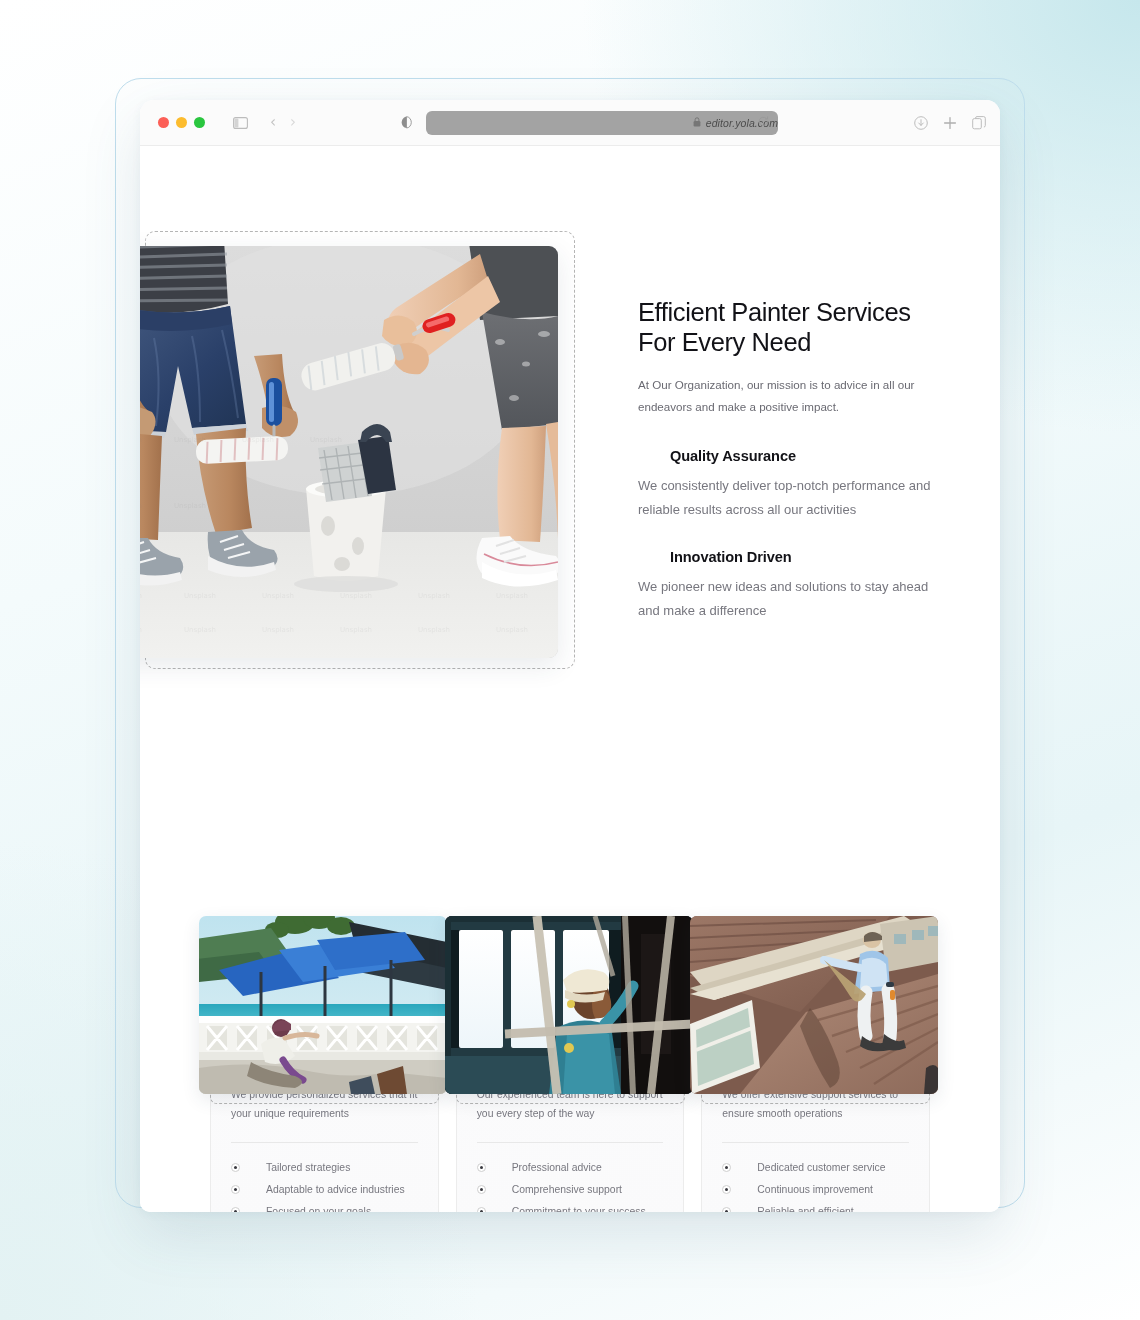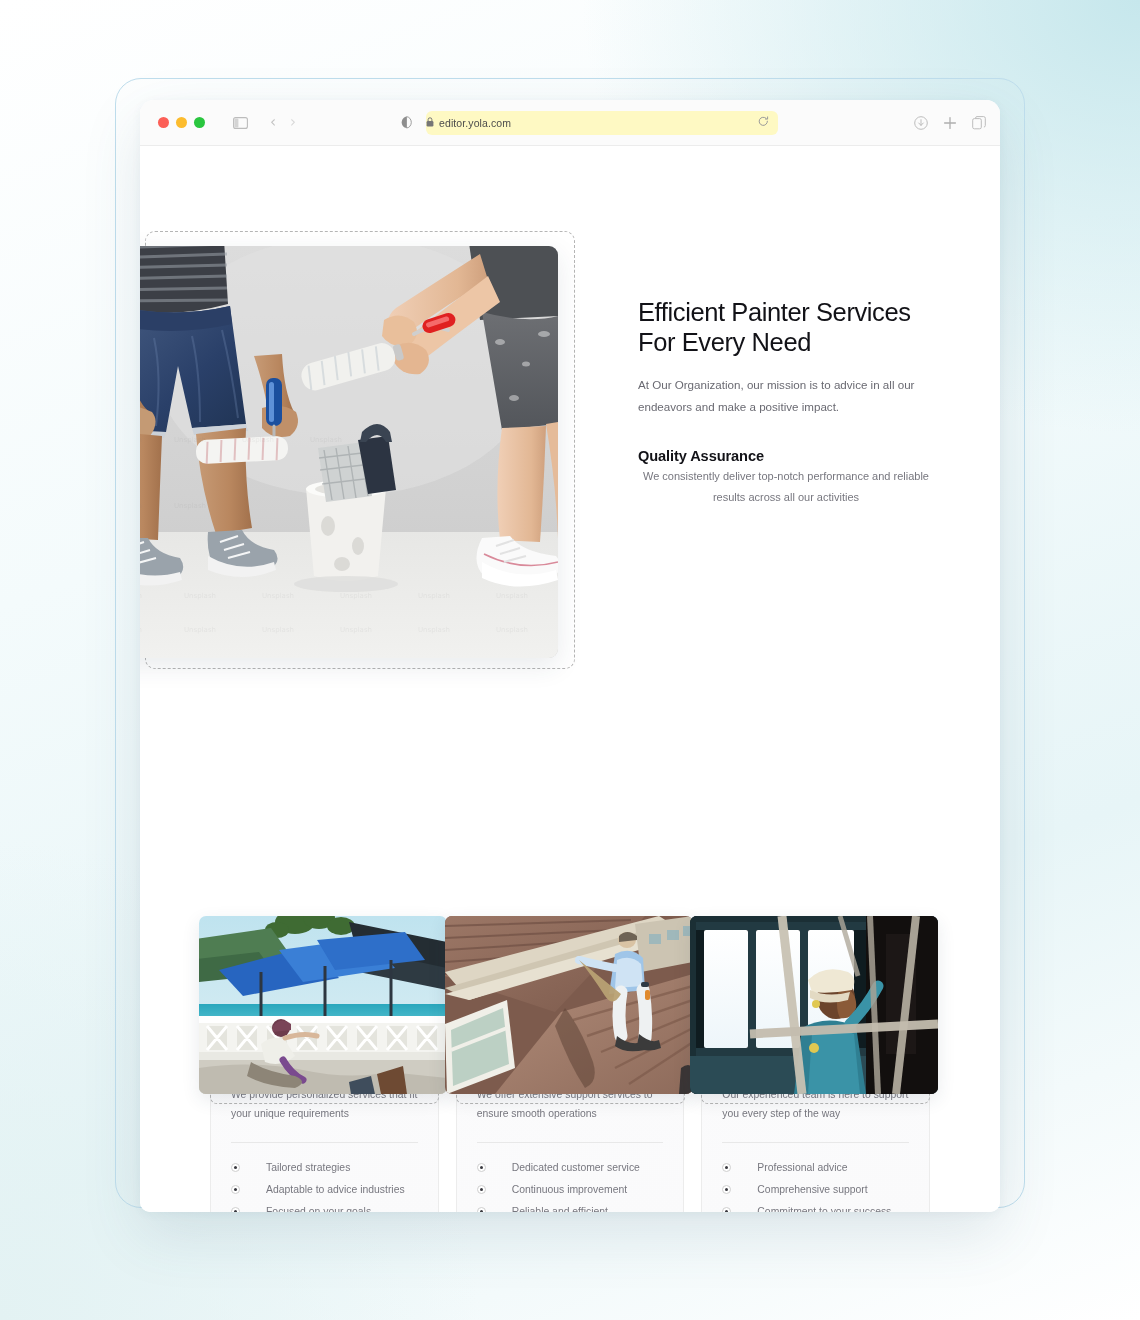--- a/index.html
+++ b/index.html
@@ -72,26 +72,27 @@
   .nav-chevrons { display: flex; gap: 14px; margin-left: 22px; color: #c2c2c2; }
   .chev { font-size: 15px; line-height: 1; font-family: "DejaVu Sans", sans-serif; }
   .chev.fwd { color: #d8d8d8; }
 
   .reader-icon { margin-left: 105px; }
 
   .url-wrap {
     margin-left: 14px;
     width: 352px;
     height: 24px;
-    background: #fef9c3;
+    background: #a3a3a3;
     border-radius: 6px;
     display: flex;
     align-items: center;
-    justify-content: flex-start;
+    justify-content: flex-end;
     position: relative;
+    font-style: italic;
   }
   .url-inner { display: flex; align-items: center; gap: 5px; }
   .lock { color: #777; font-size: 9px; line-height: 1; }
   .url-text { font-size: 10.5px; color: #4c4c4c; letter-spacing: .1px; }
   .reload {
     position: absolute; right: 9px; top: 50%; transform: translateY(-50%);
     color: #9a9a9a; font-size: 12px; line-height: 1;
   }
 
   .chrome-right { margin-left: auto; display: flex; align-items: center; gap: 15px; color: #b8b8b8; }
@@ -143,27 +144,27 @@
     line-height: 1.92;
     color: #6a6a72;
   }
   .feat { margin-top: 30px; }
   .feat + .feat { margin-top: 27px; }
   .feat-title {
     font-size: 14.6px;
     font-weight: 700;
     color: #121217;
     letter-spacing: -0.1px;
+    margin-left: 32px;
   }
   .feat-body {
-    margin-top: 2px;
-    font-size: 11px;
+    margin-top: 10px;
+    font-size: 13px;
     line-height: 1.85;
     color: #77777f;
-    text-align: center;
   }
 
   
   .cards {
     position: absolute;
     left: 70px;
     top: 780px;
     width: 720px;
     display: flex;
     gap: 17px;
@@ -483,20 +484,24 @@
 
     <div class="hero-text">
       <h1 class="hero-title">Efficient Painter Services For Every Need</h1>
       <p class="hero-sub">At Our Organization, our mission is to advice in all our endeavors and make a positive impact.</p>
 
       <div class="feat">
         <h3 class="feat-title">Quality Assurance</h3>
         <p class="feat-body">We consistently deliver top-notch performance and reliable results across all our activities</p>
       </div>
 
+      <div class="feat">
+        <h3 class="feat-title">Innovation Driven</h3>
+        <p class="feat-body">We pioneer new ideas and solutions to stay ahead and make a difference</p>
+      </div>
     </div>
 
     <div class="cards">
 
       <div class="card">
         <div class="card-dashed"></div>
         <div class="card-img">
           <svg viewBox="0 0 248 178" preserveAspectRatio="xMidYMid slice" aria-hidden="true">
             <defs>
               <linearGradient id="sky1" x1="0" y1="0" x2="0" y2="1">
@@ -587,20 +592,95 @@
           </li>
         </ul>
 
       </div>
 
       <div class="card">
         <div class="card-dashed"></div>
         <div class="card-img">
           <svg viewBox="0 0 248 178" preserveAspectRatio="xMidYMid slice" aria-hidden="true">
             <defs>
+              <linearGradient id="glow2" x1="0" y1="0" x2="0" y2="1">
+                <stop offset="0%" stop-color="#ffffff"></stop>
+                  <stop offset="100%" stop-color="#eef6fa"></stop>
+              </linearGradient>
+            </defs>
+            <rect width="248" height="178" fill="#132226"></rect>
+            <rect x="0" y="0" width="248" height="178" fill="#17282d"></rect>
+
+            <rect x="0" y="0" width="200" height="178" fill="#1b2f35"></rect>
+
+            <rect x="6" y="6" width="170" height="134" fill="#0f1c20"></rect>
+            <rect x="14" y="14" width="44" height="118" rx="2" fill="url(#glow2)"></rect>
+            <rect x="66" y="14" width="44" height="118" rx="2" fill="url(#glow2)"></rect>
+            <rect x="118" y="14" width="46" height="118" rx="2" fill="url(#glow2)"></rect>
+            <g fill="#223a42">
+              <rect x="6" y="6" width="170" height="8"></rect>
+              <rect x="6" y="132" width="170" height="10"></rect>
+              <rect x="58" y="6" width="8" height="136"></rect>
+              <rect x="110" y="6" width="8" height="136"></rect>
+            </g>
+
+            <rect x="0" y="140" width="200" height="38" fill="#2b4b55"></rect>
+
+            <rect x="176" y="0" width="72" height="178" fill="#120f0e"></rect>
+            <rect x="196" y="18" width="30" height="120" fill="#1c1716"></rect>
+
+            <g>
+
+              <path d="M112 112 Q136 98 166 110 L176 178 L104 178 Z" fill="#2f7f92"></path>
+              <path d="M122 118 Q144 108 164 118 L170 178 L118 178 Z" fill="#3a93a7"></path>
+
+              <ellipse cx="146" cy="82" rx="19" ry="21" fill="#6b442c"></ellipse>
+
+              <path d="M152 70 Q168 76 166 92 Q162 104 150 102 Q144 90 150 70 Z" fill="#8a5a38"></path>
+
+              <path d="M118 64 Q134 48 158 56 Q168 62 162 74 Q140 78 122 76 Z" fill="#efe8d4"></path>
+              <path d="M120 74 Q138 82 160 76 L158 84 Q136 90 120 82 Z" fill="#e3dac3"></path>
+              <circle cx="126" cy="88" r="4" fill="#e0c852"></circle>
+
+              <path d="M160 108 Q176 92 188 70" stroke="#3a93a7" stroke-width="11" stroke-linecap="round" fill="none"></path>
+              <circle cx="124" cy="132" r="5" fill="#e0c852"></circle>
+            </g>
+
+            <path d="M92 0 L112 178" stroke="#c9c2b4" stroke-width="9" opacity=".95"></path>
+            <path d="M226 0 L206 178" stroke="#b9b2a4" stroke-width="8" opacity=".9"></path>
+            <path d="M180 0 L188 178" stroke="#a8a295" stroke-width="6" opacity=".85"></path>
+            <path d="M60 118 L248 108" stroke="#c4bdaf" stroke-width="9" opacity=".95"></path>
+            <path d="M150 0 L168 60" stroke="#b0a99c" stroke-width="5" opacity=".8"></path>
+          </svg>
+        </div>
+        <h3 class="card-title">Expert Guidance</h3>
+        <p class="card-desc">Our experienced team is here to support you every step of the way</p>
+        <hr class="card-rule">
+        <ul class="card-list">
+          <li>
+            <span class="bullet"></span>
+            <span>Professional advice</span>
+          </li>
+          <li>
+            <span class="bullet"></span>
+            <span>Comprehensive support</span>
+          </li>
+          <li>
+            <span class="bullet"></span>
+            <span>Commitment to your success</span>
+          </li>
+        </ul>
+
+      </div>
+
+      <div class="card">
+        <div class="card-dashed"></div>
+        <div class="card-img">
+          <svg viewBox="0 0 248 178" preserveAspectRatio="xMidYMid slice" aria-hidden="true">
+            <defs>
               <linearGradient id="roof3" x1="0" y1="0" x2="1" y2="1">
                 <stop offset="0%" stop-color="#9c7766"></stop>
                   <stop offset="100%" stop-color="#7d5b4d"></stop>
               </linearGradient>
               <linearGradient id="roof3b" x1="0" y1="0" x2="1" y2="1">
                 <stop offset="0%" stop-color="#b08b78"></stop>
                   <stop offset="100%" stop-color="#8e6b5b"></stop>
               </linearGradient>
             </defs>
             <rect width="248" height="178" fill="#7d5b4d"></rect>
@@ -663,90 +743,15 @@
             <span>Continuous improvement</span>
           </li>
           <li>
             <span class="bullet"></span>
             <span>Reliable and efficient</span>
           </li>
         </ul>
 
       </div>
 
-      <div class="card">
-        <div class="card-dashed"></div>
-        <div class="card-img">
-          <svg viewBox="0 0 248 178" preserveAspectRatio="xMidYMid slice" aria-hidden="true">
-            <defs>
-              <linearGradient id="glow2" x1="0" y1="0" x2="0" y2="1">
-                <stop offset="0%" stop-color="#ffffff"></stop>
-                  <stop offset="100%" stop-color="#eef6fa"></stop>
-              </linearGradient>
-            </defs>
-            <rect width="248" height="178" fill="#132226"></rect>
-            <rect x="0" y="0" width="248" height="178" fill="#17282d"></rect>
-
-            <rect x="0" y="0" width="200" height="178" fill="#1b2f35"></rect>
-
-            <rect x="6" y="6" width="170" height="134" fill="#0f1c20"></rect>
-            <rect x="14" y="14" width="44" height="118" rx="2" fill="url(#glow2)"></rect>
-            <rect x="66" y="14" width="44" height="118" rx="2" fill="url(#glow2)"></rect>
-            <rect x="118" y="14" width="46" height="118" rx="2" fill="url(#glow2)"></rect>
-            <g fill="#223a42">
-              <rect x="6" y="6" width="170" height="8"></rect>
-              <rect x="6" y="132" width="170" height="10"></rect>
-              <rect x="58" y="6" width="8" height="136"></rect>
-              <rect x="110" y="6" width="8" height="136"></rect>
-            </g>
-
-            <rect x="0" y="140" width="200" height="38" fill="#2b4b55"></rect>
-
-            <rect x="176" y="0" width="72" height="178" fill="#120f0e"></rect>
-            <rect x="196" y="18" width="30" height="120" fill="#1c1716"></rect>
-
-            <g>
-
-              <path d="M112 112 Q136 98 166 110 L176 178 L104 178 Z" fill="#2f7f92"></path>
-              <path d="M122 118 Q144 108 164 118 L170 178 L118 178 Z" fill="#3a93a7"></path>
-
-              <ellipse cx="146" cy="82" rx="19" ry="21" fill="#6b442c"></ellipse>
-
-              <path d="M152 70 Q168 76 166 92 Q162 104 150 102 Q144 90 150 70 Z" fill="#8a5a38"></path>
-
-              <path d="M118 64 Q134 48 158 56 Q168 62 162 74 Q140 78 122 76 Z" fill="#efe8d4"></path>
-              <path d="M120 74 Q138 82 160 76 L158 84 Q136 90 120 82 Z" fill="#e3dac3"></path>
-              <circle cx="126" cy="88" r="4" fill="#e0c852"></circle>
-
-              <path d="M160 108 Q176 92 188 70" stroke="#3a93a7" stroke-width="11" stroke-linecap="round" fill="none"></path>
-              <circle cx="124" cy="132" r="5" fill="#e0c852"></circle>
-            </g>
-
-            <path d="M92 0 L112 178" stroke="#c9c2b4" stroke-width="9" opacity=".95"></path>
-            <path d="M226 0 L206 178" stroke="#b9b2a4" stroke-width="8" opacity=".9"></path>
-            <path d="M180 0 L188 178" stroke="#a8a295" stroke-width="6" opacity=".85"></path>
-            <path d="M60 118 L248 108" stroke="#c4bdaf" stroke-width="9" opacity=".95"></path>
-            <path d="M150 0 L168 60" stroke="#b0a99c" stroke-width="5" opacity=".8"></path>
-          </svg>
-        </div>
-        <h3 class="card-title">Expert Guidance</h3>
-        <p class="card-desc">Our experienced team is here to support you every step of the way</p>
-        <hr class="card-rule">
-        <ul class="card-list">
-          <li>
-            <span class="bullet"></span>
-            <span>Professional advice</span>
-          </li>
-          <li>
-            <span class="bullet"></span>
-            <span>Comprehensive support</span>
-          </li>
-          <li>
-            <span class="bullet"></span>
-            <span>Commitment to your success</span>
-          </li>
-        </ul>
-
-      </div>
-
     </div>
   </div>
 </div>
 
 </body></html>

